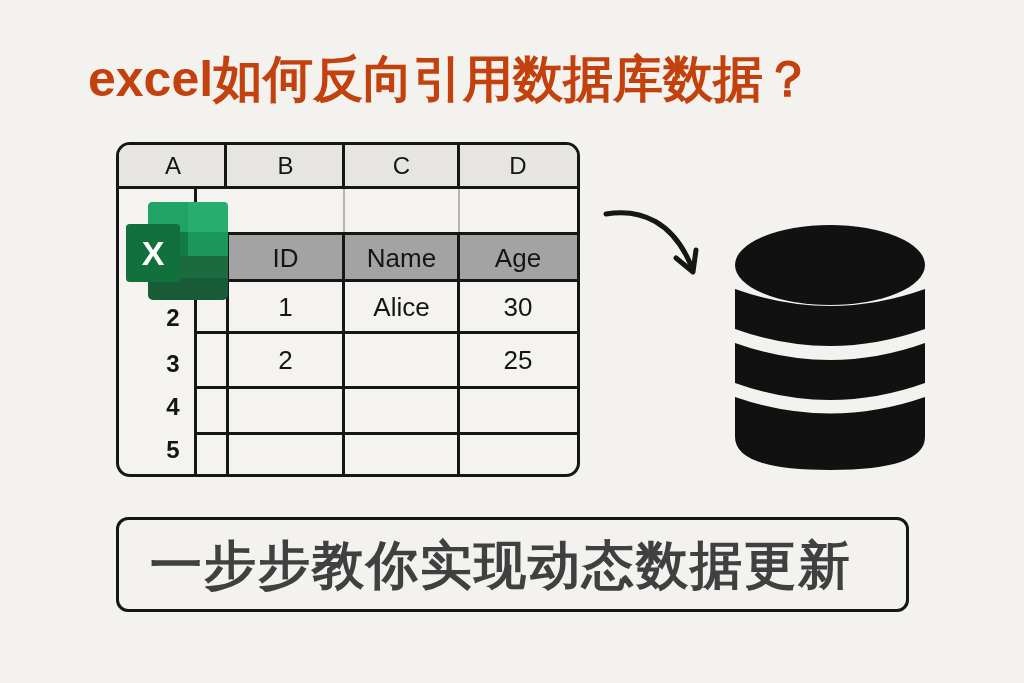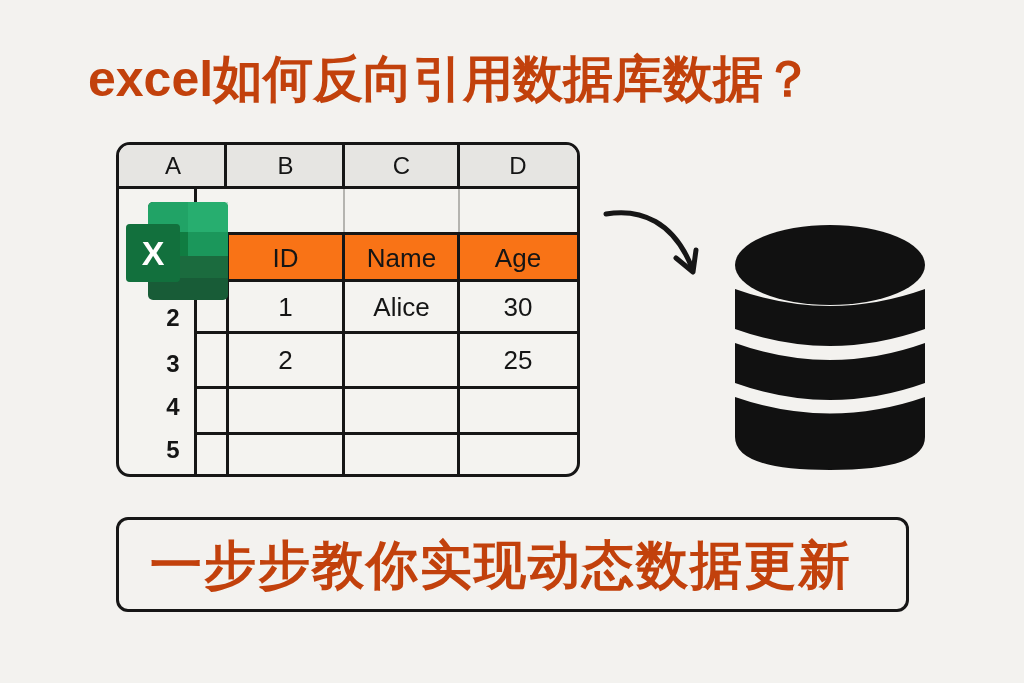--- a/index.html
+++ b/index.html
@@ -67,21 +67,21 @@
     .cell {
       position: absolute;
       display: flex;
       align-items: center;
       justify-content: center;
       font-size: 26px;
       color: #151515;
       box-sizing: border-box;
     }
     .cell.head {
-      background: #f97316;
+      background: #a3a3a3;
     }
     .rownum {
       position: absolute;
       left: 0;
       width: 74px;
       display: flex;
       align-items: center;
       justify-content: center;
       font-size: 24px;
       font-weight: bold;
@@ -120,21 +120,21 @@
       border-radius: 12px;
       box-sizing: content-box;
     }
     .subtitle {
       position: absolute;
       left: 150px;
       top: 532px;
       font-size: 52px;
       font-weight: bold;
       line-height: 66px;
-      color: #c2410c;
+      color: #404040;
       white-space: nowrap;
       letter-spacing: 2px;
     }
   </style>
 </head>
 <body>
 
 <div class="title">excel如何反向引用数据库数据？</div>
 
 <div class="sheet">

